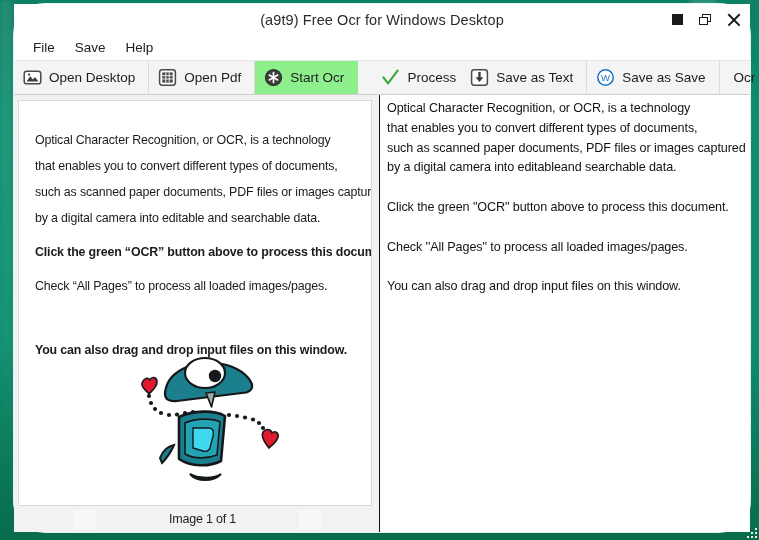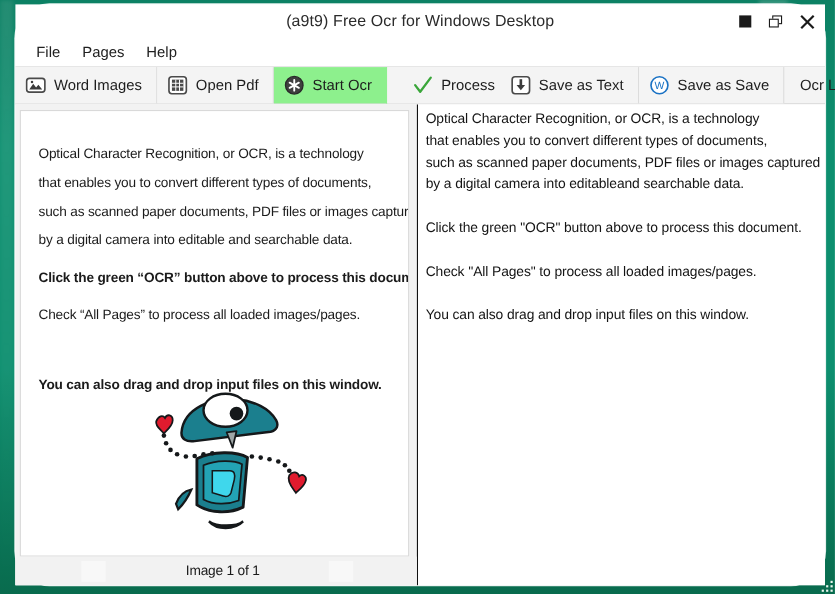--- a/index.html
+++ b/index.html
@@ -334,35 +334,35 @@
         </span>
       </div>
       <div class="win-btn">
         <span class="close-glyph"></span>
       </div>
     </div>
   </div>
 
   <div id="menu-bar">
     <div class="menu-item">File</div>
-    <div class="menu-item">Pages</div>
+    <div class="menu-item">Save</div>
     <div class="menu-item">Help</div>
   </div>
 
   <div id="toolbar">
 
     <div class="tb-btn">
       <span class="ico">
         <svg width="19" height="19" viewBox="0 0 19 19">
           <rect x="1.2" y="3.2" width="16.6" height="12.6" rx="2.6" ry="2.6" fill="#fff" stroke="#4a4a4a" stroke-width="1.5"></rect>
           <path d="M3.6 13.4 L7.2 8.2 L9.8 11.6 L11.9 9.0 L15.4 13.4 Z" fill="#3c3c3c"></path>
           <circle cx="6.1" cy="6.6" r="1.15" fill="#3c3c3c"></circle>
         </svg>
       </span>
-      <span>Word Images</span>
+      <span>Open Desktop</span>
     </div>
 
     <div class="tb-btn">
       <span class="ico">
         <svg width="19" height="19" viewBox="0 0 19 19">
           <rect x="1.6" y="1.8" width="15.8" height="15.4" rx="2.6" ry="2.6" fill="#fff" stroke="#4a4a4a" stroke-width="1.5"></rect>
           <rect x="4.3" y="4.4" width="10.4" height="10.2" fill="#4a4a4a"></rect>
           <g stroke="#ffffff" stroke-width="0.9">
             <line x1="7.8" y1="4.4" x2="7.8" y2="14.6"></line>
             <line x1="11.2" y1="4.4" x2="11.2" y2="14.6"></line>

